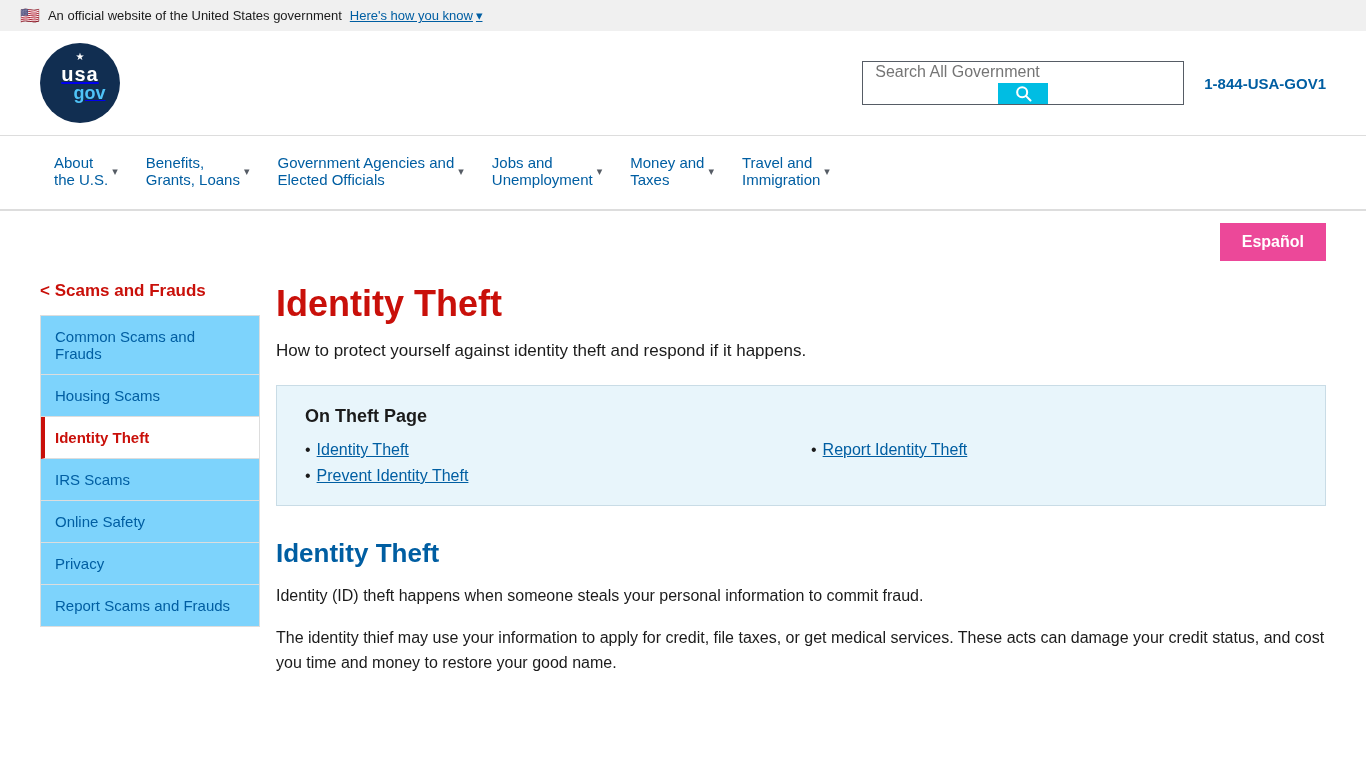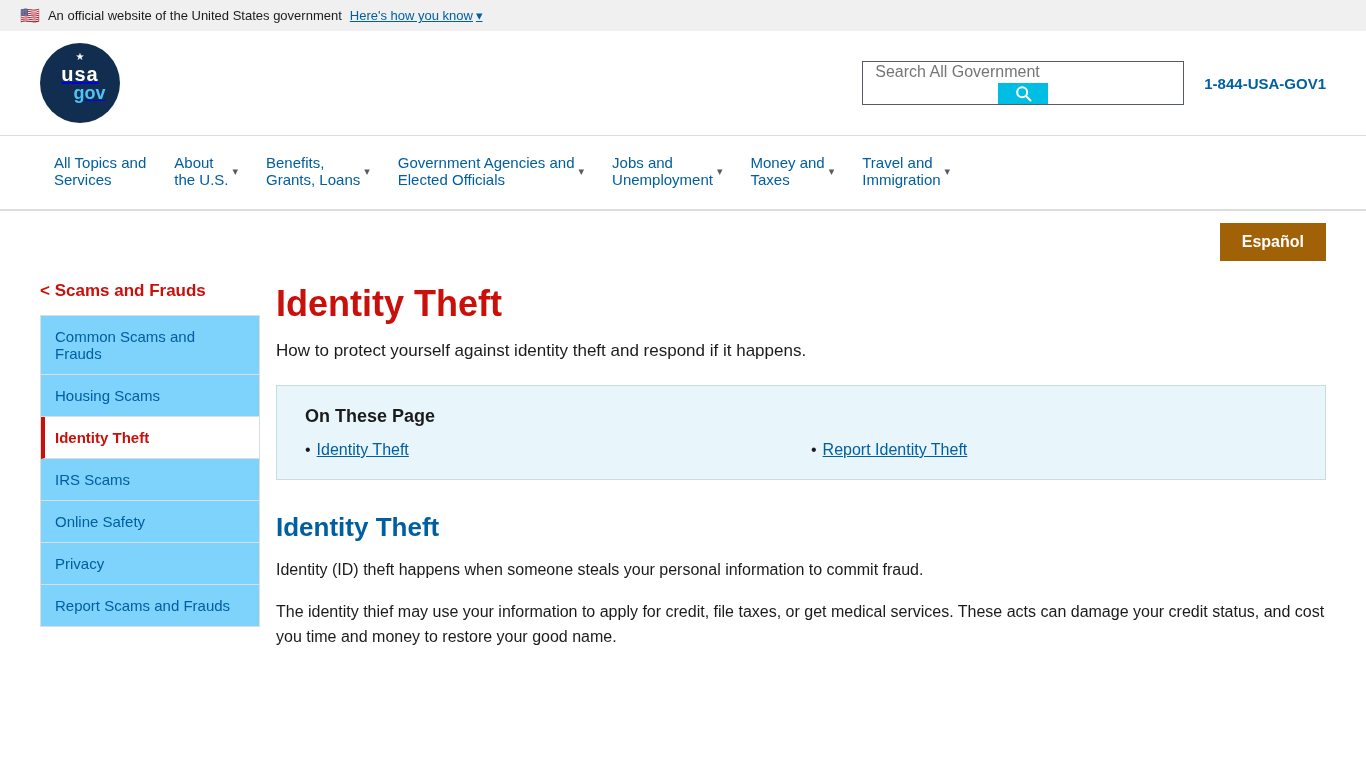--- a/index.html
+++ b/index.html
@@ -119,21 +119,21 @@
     }
     .nav-item .chevron { font-size: 11px; color: #565c65; }
 
     
     .lang-bar {
       display: flex;
       justify-content: flex-end;
       padding: 12px 40px;
     }
     .espanol-btn {
-      background: #a16207;
+      background: #ec4899;
       color: #fff;
       border: none;
       padding: 10px 22px;
       font-size: 16px;
       font-weight: 600;
       cursor: pointer;
     }
 
     
     .content-wrapper {
@@ -283,21 +283,20 @@
         <svg class="search-icon-svg" viewBox="0 0 24 24" xmlns="http://www.w3.org/2000/svg">
           <path d="M21 21l-4.35-4.35M17 11A6 6 0 1 1 5 11a6 6 0 0 1 12 0z" stroke="#fff" stroke-width="2.5" stroke-linecap="round" fill="none"></path>
         </svg>
       </button>
     </div>
     <a href="#" class="phone-link">1-844-USA-GOV1</a>
   </div>
 </header>
 
 <nav class="main-nav">
-  <a href="#" class="nav-item">All Topics and<br>Services</a>
   <a href="#" class="nav-item">About<br>the U.S. <span class="chevron">▾</span></a>
   <a href="#" class="nav-item">Benefits,<br>Grants, Loans <span class="chevron">▾</span></a>
   <a href="#" class="nav-item">Government Agencies and<br>Elected Officials <span class="chevron">▾</span></a>
   <a href="#" class="nav-item">Jobs and<br>Unemployment <span class="chevron">▾</span></a>
   <a href="#" class="nav-item">Money and<br>Taxes <span class="chevron">▾</span></a>
   <a href="#" class="nav-item">Travel and<br>Immigration <span class="chevron">▾</span></a>
 </nav>
 
 <div class="lang-bar">
   <button class="espanol-btn">Español</button>
@@ -330,28 +329,31 @@
         <a href="#">Report Scams and Frauds</a>
       </li>
     </ul>
   </aside>
 
   <main class="main-content">
     <h1 class="page-title">Identity Theft</h1>
     <p class="page-subtitle">How to protect yourself against identity theft and respond if it happens.</p>
 
     <div class="on-this-page">
-      <h2>On These Page</h2>
+      <h2>On Theft Page</h2>
       <ul class="on-this-page-links">
         <li>
           <a href="#identity-theft">Identity Theft</a>
         </li>
         <li>
           <a href="#report-identity-theft">Report Identity Theft</a>
         </li>
+        <li>
+          <a href="#prevent-identity-theft">Prevent Identity Theft</a>
+        </li>
       </ul>
     </div>
 
     <h2 class="section-heading" id="identity-theft">Identity Theft</h2>
     <p class="body-text">Identity (ID) theft happens when someone steals your personal information to commit fraud.</p>
     <p class="body-text">The identity thief may use your information to apply for credit, file taxes, or get medical services. These acts can damage your credit status, and cost you time and money to restore your good name.</p>
   </main>
 
 </div>
 

